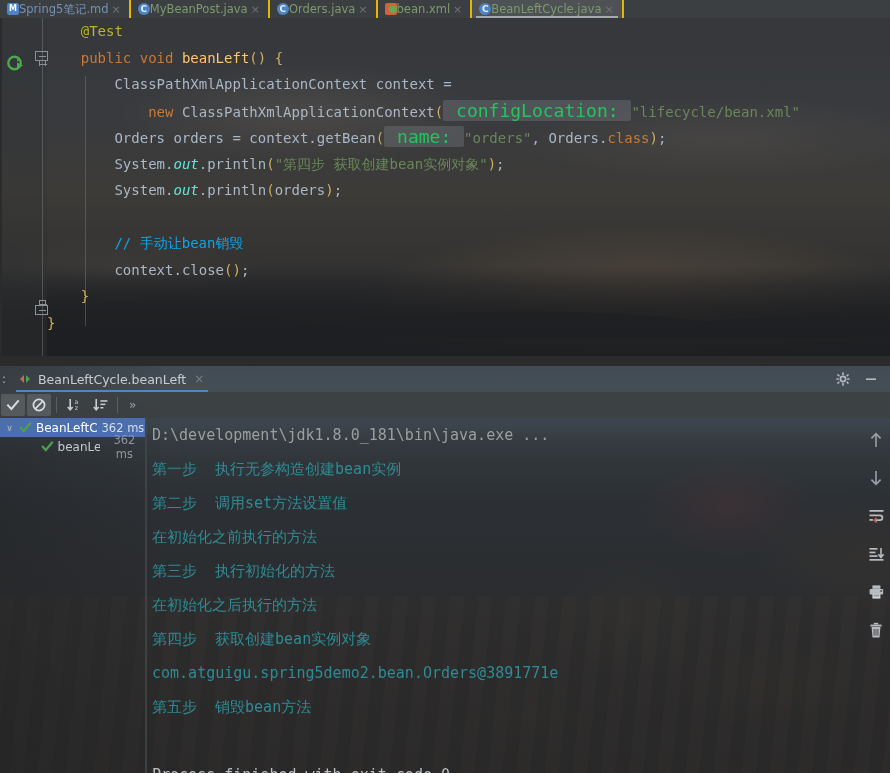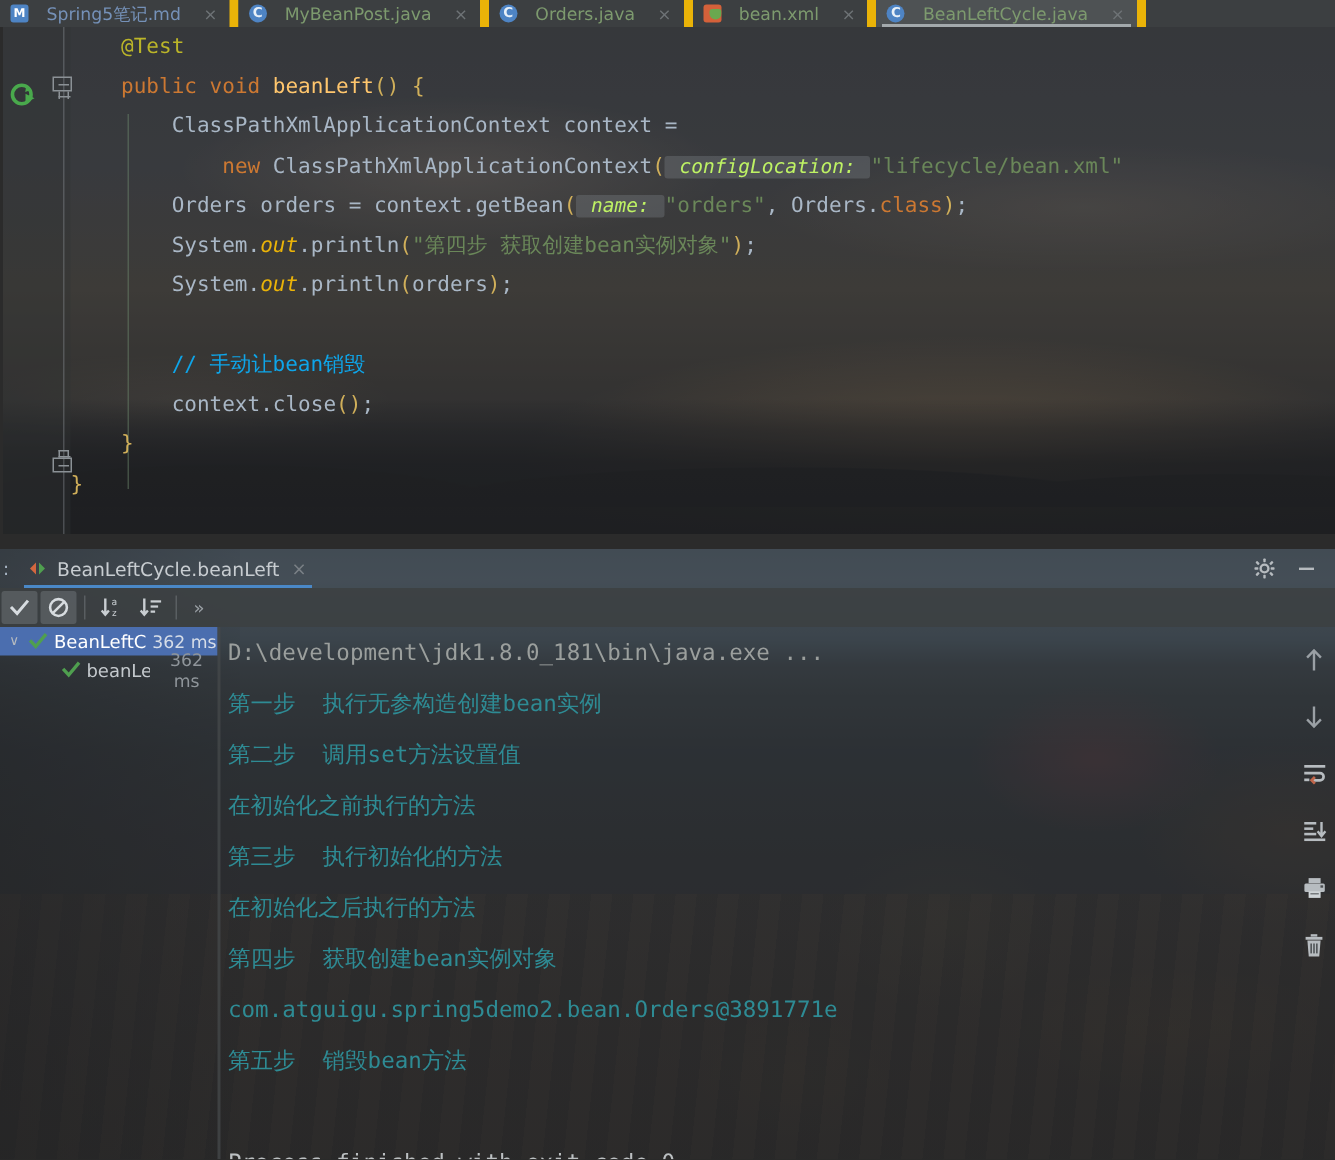--- a/index.html
+++ b/index.html
@@ -31,22 +31,22 @@
       radial-gradient(ellipse 380px 40px at 520px 56px, #212327 60%, rgba(33,35,39,0) 62%),
       radial-gradient(ellipse 300px 36px at 820px 58px, #232529 60%, rgba(35,37,41,0) 62%);
   }
 
   
   #tabbar{
     position:absolute;left:0;top:0;width:890px;height:18px;
     background:#3c3f41;display:flex;align-items:stretch;z-index:6;
   }
   .tab{
-    display:flex;align-items:center;gap:12px;padding:0 8px 0 7px;
-    border-right:6px solid #eab308;white-space:nowrap;
+    display:flex;align-items:center;gap:0;padding:0 8px 0 7px;
+    border-right:2px solid #eab308;white-space:nowrap;
     font-size:11.5px;color:#7d9a6e;position:relative;background:#3c3f41;
   }
   .tab.md{color:#7591b8;}
   .tab.active{background:#4e5254;}
   .tab.active::after{
     content:"";position:absolute;left:4px;right:4px;bottom:0;height:2px;background:#a3a9ac;
   }
   .tab .tclose{color:#6e7376;font-size:11px;margin-left:3px;}
   .ico{width:12px;height:12px;flex:0 0 12px;display:inline-block;position:relative;}
   .ico-md{border-radius:2px;background:#4e84c4;}
@@ -90,24 +90,24 @@
   .code .ln{display:block;height:26.5px;padding-left:0;}
   .kw{color:#cc7832;}
   .id{color:#a9b7c6;}
   .type{color:#a9b7c6;}
   .str{color:#6a8759;}
   .ann{color:#bbb529;}
   .cmt{color:#0ea5e9;}
   .fn{color:#ffc66d;}
   .punc{color:#a9b7c6;}
   .par{color:#d0af5a;}
-  .field-i{color:#eab308;font-style:italic;}
+  .field-i{color:#5eead4;font-style:italic;}
   .hintchip{
-    background:rgba(110,115,120,.45);color:#bef264;border-radius:2px;
-    padding:0 2px;font-size:13px;font-style:italic;
+    background:rgba(110,115,120,.45);color:#22c55e;border-radius:2px;
+    padding:0 2px;font-size:18px;
   }
   .editor-check{position:absolute;right:8px;top:6px;z-index:7;}
 
   
   #runwin{position:absolute;left:0;top:366px;width:890px;height:407px;overflow:hidden;}
   .run-photo{
     position:absolute;inset:0;
     background:
       linear-gradient(180deg,#5d7285 0%,#63788a 5%,#5a7083 9%,#55697b 12%,#4e6272 15%,#3f4c57 19%,#37424b 24%,#2e3740 33%,#2c3138 47%,#2a2d33 62%,#282a2f 80%,#26282c 100%);
   }

